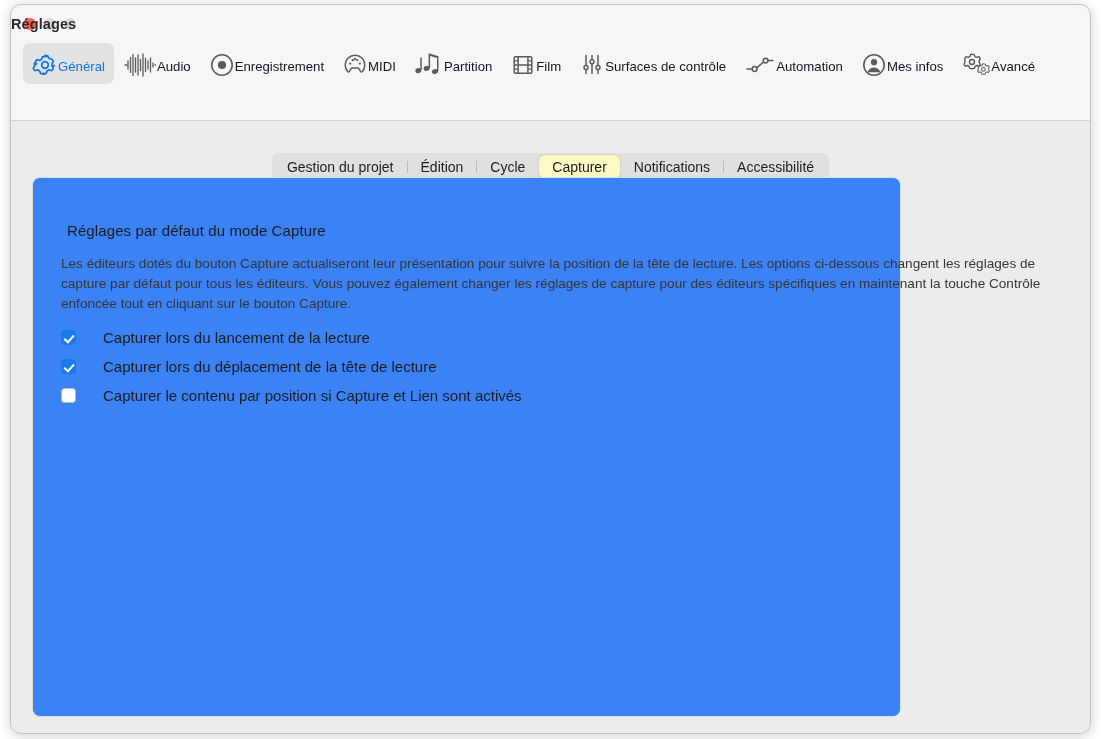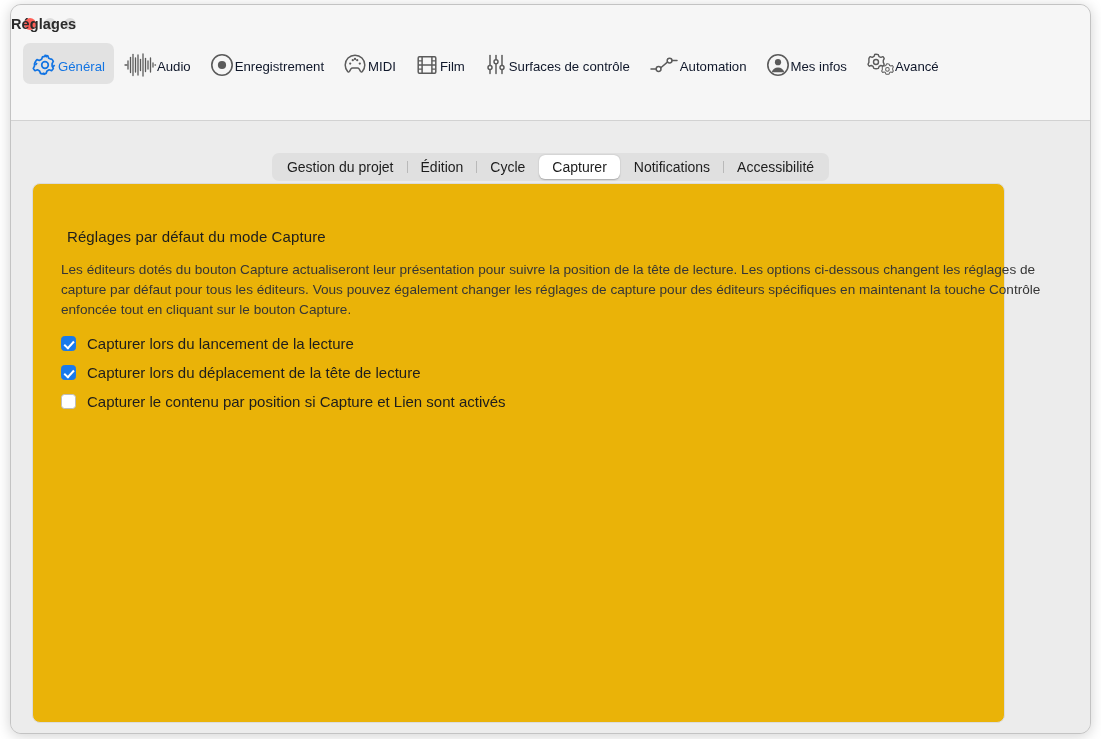--- a/index.html
+++ b/index.html
@@ -130,39 +130,39 @@
     align-items: center;
     padding: 0 13px;
     font-size: 14px;
     color: #1d1d1d;
     border-radius: 6px;
     white-space: nowrap;
     cursor: default;
     position: relative;
   }
   .seg.active {
-    background: #ffffff;
+    background: #fef9c3;
     box-shadow: 0 0.5px 1.5px rgba(0,0,0,0.25);
   }
   .seg-div {
     width: 1px;
     background: #b9b9b9;
     margin: 6px 0;
     flex: 0 0 1px;
   }
   .seg-div.hidden { background: transparent; }
 
   
   #panel {
     position: absolute;
     left: 21px;
-    top: 62px;
-    width: 973px;
+    top: 56px;
+    width: 869px;
     height: 540px;
-    background: #eab308;
+    background: #3b82f6;
     border: 1px solid #dcdcdc;
     border-radius: 8px;
   }
 
   #section-title {
     position: absolute;
     left: 34px;
     top: 44px;
     font-size: 15px;
     color: #1d1d1d;
@@ -186,20 +186,21 @@
     left: 28px;
     top: 151px;
     display: flex;
     flex-direction: column;
     gap: 12px;
   }
   .cbrow {
     display: flex;
     align-items: center;
     cursor: default;
+    gap: 16px;
   }
   .cbox {
     width: 15px;
     height: 15px;
     border-radius: 3.5px;
     flex: 0 0 15px;
     position: relative;
   }
   .cbox.off {
     background: #ffffff;
@@ -293,20 +294,36 @@
             <circle cx="8.2" cy="11.6" r="1.15" fill="#5b5b5b"></circle>
             <circle cx="10.8" cy="8.2" r="1.15" fill="#5b5b5b"></circle>
             <circle cx="15.2" cy="8.2" r="1.15" fill="#5b5b5b"></circle>
             <circle cx="17.8" cy="11.6" r="1.15" fill="#5b5b5b"></circle>
             <circle cx="13" cy="7.0" r="1.15" fill="#5b5b5b"></circle>
           </svg>
         </span>
         <span class="tb-label">MIDI</span>
       </div>
 
+      <div class="tb-item">
+        <span class="tb-icon">
+          <svg width="30" height="26" viewBox="0 0 30 26">
+            <g fill="#5b5b5b">
+              <ellipse cx="4.3" cy="18.6" rx="3.0" ry="2.4" transform="rotate(-18 4.3 18.6)"></ellipse>
+              <rect x="6.3" y="5.5" width="1.5" height="12.6"></rect>
+              <ellipse cx="12.6" cy="16.4" rx="3.0" ry="2.4" transform="rotate(-18 12.6 16.4)"></ellipse>
+              <rect x="14.6" y="3.4" width="1.5" height="12.6"></rect>
+              <ellipse cx="21.0" cy="19.5" rx="3.0" ry="2.4" transform="rotate(-18 21 19.5)"></ellipse>
+              <rect x="23.0" y="6.5" width="1.5" height="12.6"></rect>
+              <path d="M14.6 3.4 L24.5 6.5 L24.5 4.2 L14.6 1.2 Z"></path>
+            </g>
+          </svg>
+        </span>
+        <span class="tb-label">Partition</span>
+      </div>
 
       <div class="tb-item">
         <span class="tb-icon">
           <svg width="26" height="26" viewBox="0 0 26 26" stroke="#5b5b5b" stroke-width="1.5" fill="none">
             <rect x="4.2" y="4.8" width="17.6" height="16.4" rx="1.2"></rect>
             <path d="M8.1 4.8v16.4M17.9 4.8v16.4M4.2 13h17.6"></path>
             <path d="M4.2 8.9h3.9M4.2 17.1h3.9M17.9 8.9h3.9M17.9 17.1h3.9" stroke-width="1.3"></path>
           </svg>
         </span>
         <span class="tb-label">Film</span>

